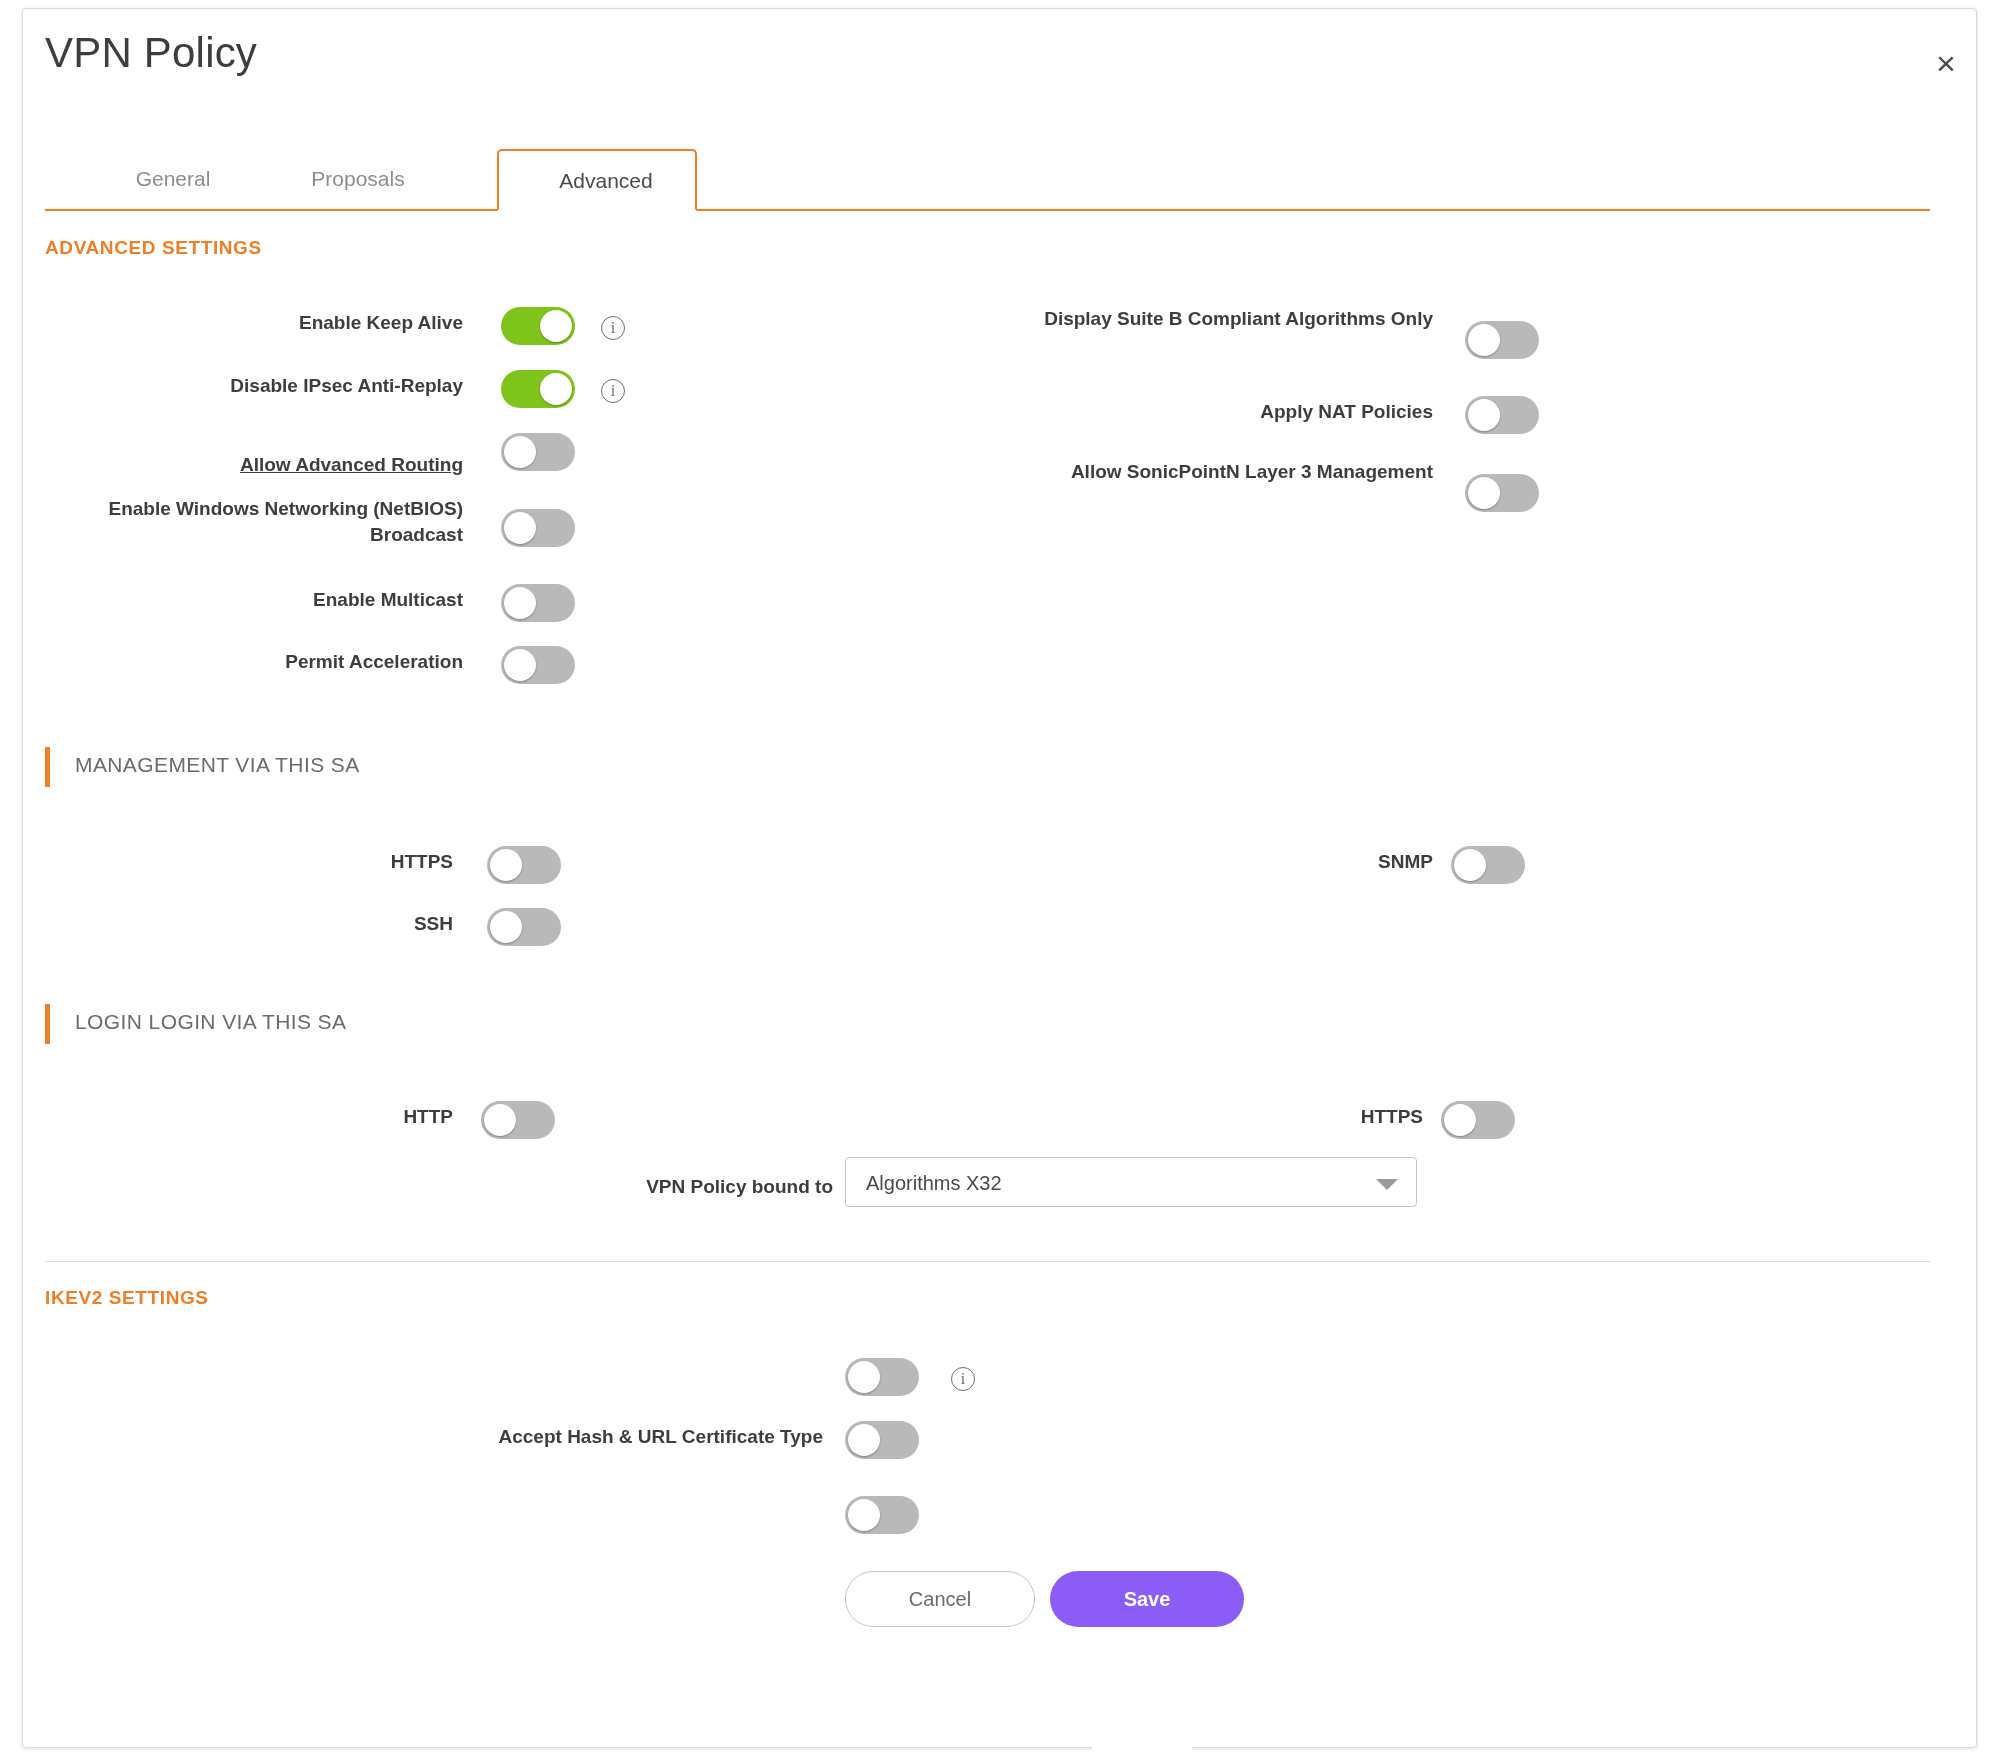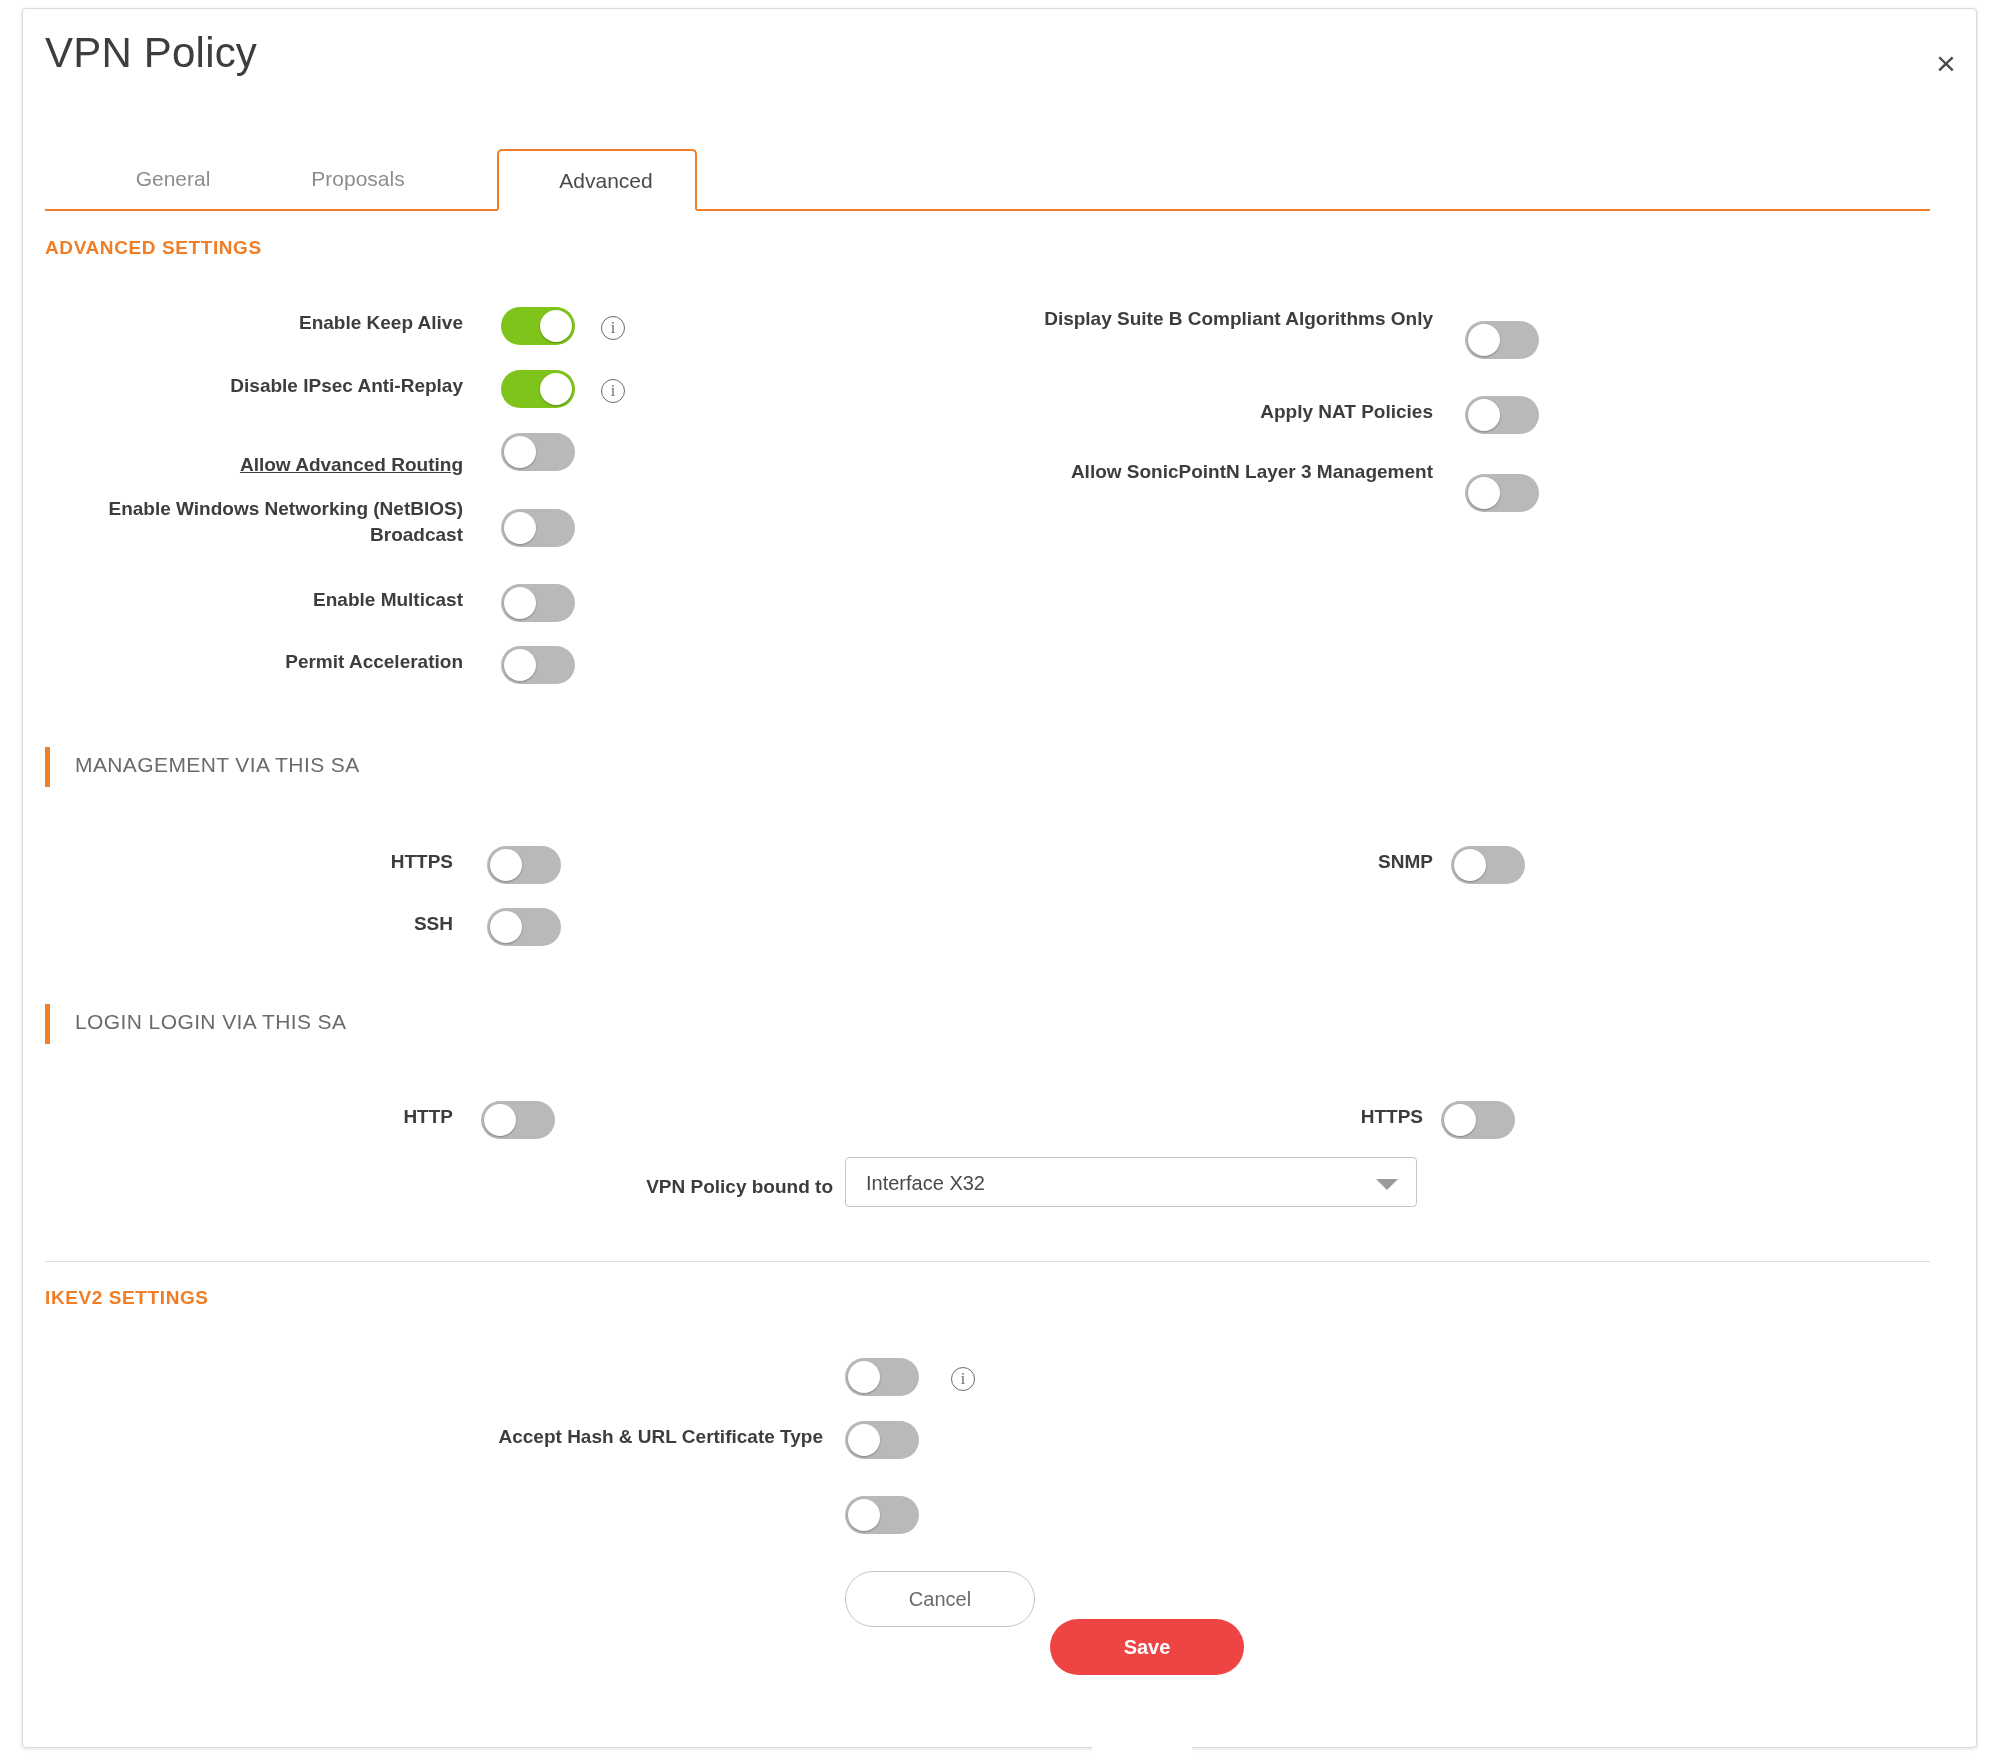--- a/index.html
+++ b/index.html
@@ -181,27 +181,26 @@
     font-size: 20px;
     cursor: pointer;
     font-family: "Liberation Sans", sans-serif;
   }
   .btn-save {
     position: absolute;
     width: 194px;
     height: 56px;
     border: none;
     border-radius: 28px;
-    background: #ef4444;
+    background: #8b5cf6;
     color: #ffffff;
     font-size: 20px;
     font-weight: bold;
     cursor: pointer;
     font-family: "Liberation Sans", sans-serif;
-    margin-top: 48px;
   }
   .bottom-strip {
     position: absolute;
     left: 1092px;
     top: 1745px;
     width: 100px;
     height: 10px;
     background: #ffffff;
   }
 </style>
@@ -295,21 +294,21 @@
       <span class="knob"></span>
     </div>
 
   <div class="row-label" style="left:1010px; top:1095px; width:390px;">HTTPS</div>
   <div class="toggle" style="left:1418px; top:1092px;">
       <span class="knob"></span>
     </div>
 
   <div class="row-label" style="left:330px; top:1165px; width:480px;">VPN Policy bound to</div>
   <div class="select" style="left:822px; top:1148px; width:572px; height:50px;">
-    <span class="sel-text">Interface X32</span>
+    <span class="sel-text">Algorithms X32</span>
     <span class="caret"></span>
   </div>
 
   <div class="divider" style="left:22px; top:1252px; width:1885px;"></div>
 
   <div class="section-head" style="left:22px; top:1278px;">IKEV2 SETTINGS</div>
 
   <div class="toggle" style="left:822px; top:1349px;">
       <span class="knob"></span>
     </div>

